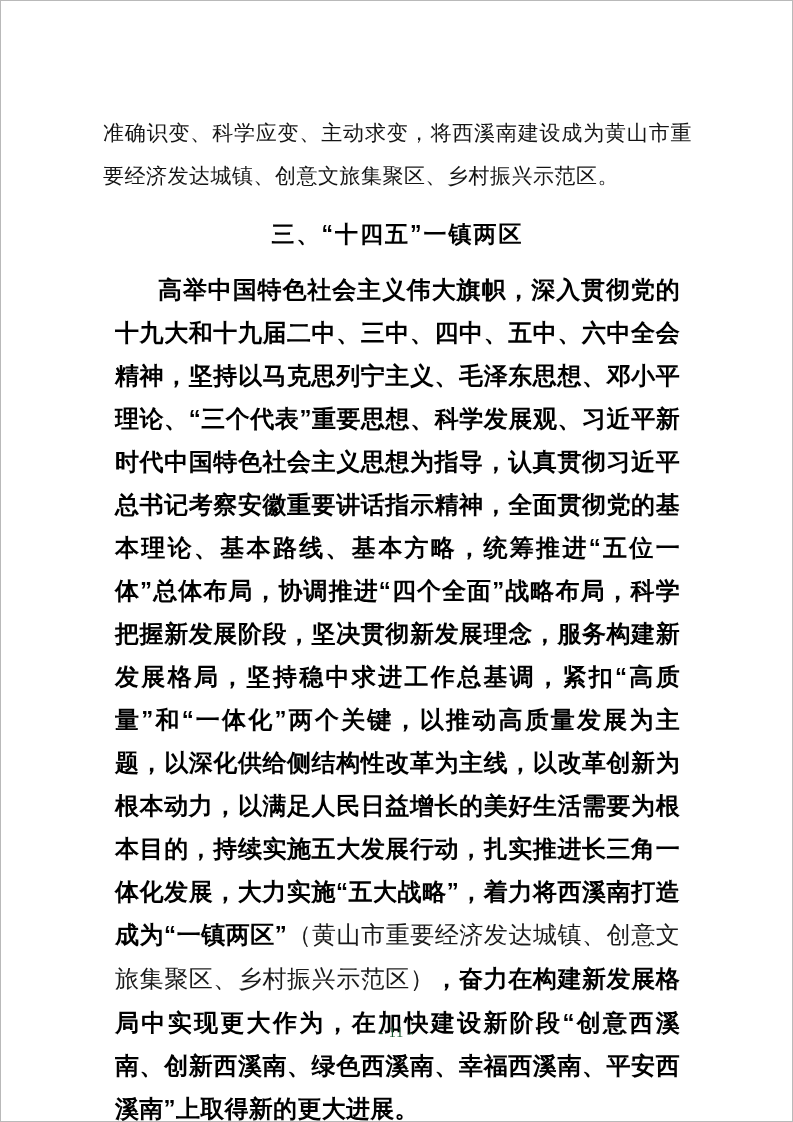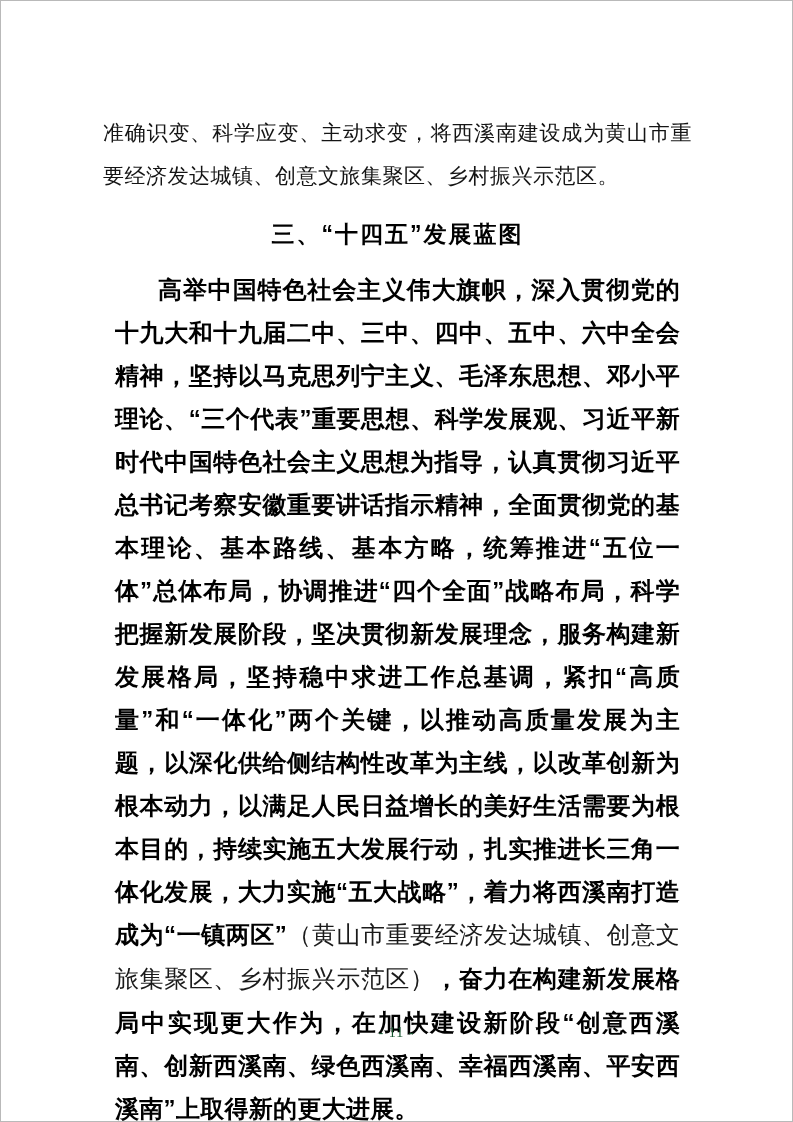--- a/index.html
+++ b/index.html
@@ -85,20 +85,20 @@
   }
 </style>
 </head>
 <body>
 
 <div class="page">
   <div class="content">
 
     <p class="intro">准确识变、科学应变、主动求变，将西溪南建设成为黄山市重要经济发达城镇、创意文旅集聚区、乡村振兴示范区。</p>
 
-    <h1 class="heading">三、“十四五”发展蓝图</h1>
+    <h1 class="heading">三、“十四五”一镇两区</h1>
 
 
     <p class="body-par"><span>高举中国特色社会主义伟大旗帜，深入贯彻党的十九大和十九届二中、三中、四中、五中、六中全会精神，坚持以马克思列宁主义、毛泽东思想、邓小平理论、“三个代表”重要思想、科学发展观、习近平新时代中国特色社会主义思想为指导，认真贯彻习近平总书记考察安徽重要讲话指示精神，全面贯彻党的基本理论、基本路线、基本方略，统筹推进“五位一体”总体布局，协调推进“四个全面”战略布局，科学把握新发展阶段，坚决贯彻新发展理念，服务构建新发展格局，坚持稳中求进工作总基调，紧扣“高质量”和“一体化”两个关键，以推动高质量发展为主题，以深化供给侧结构性改革为主线，以改革创新为根本动力，以满足人民日益增长的美好生活需要为根本目的，持续实施五大发展行动，扎实推进长三角一体化发展，大力实施“五大战略”，着力将西溪南打造成为</span><span class="strong">“一镇两区”</span><span class="annotation">（黄山市重要经济发达城镇、创意文旅集聚区、乡村振兴示范区）</span><span>，奋力在构建新发展格局中实现更大作为，在加快建设新阶段“创意西溪南、创新西溪南、绿色西溪南、幸福西溪南、平安西溪南”上取得新的更大进展。</span></p>
   </div>
 
   <div class="footer">- 11 -</div>
 </div>
 
 </body></html>

